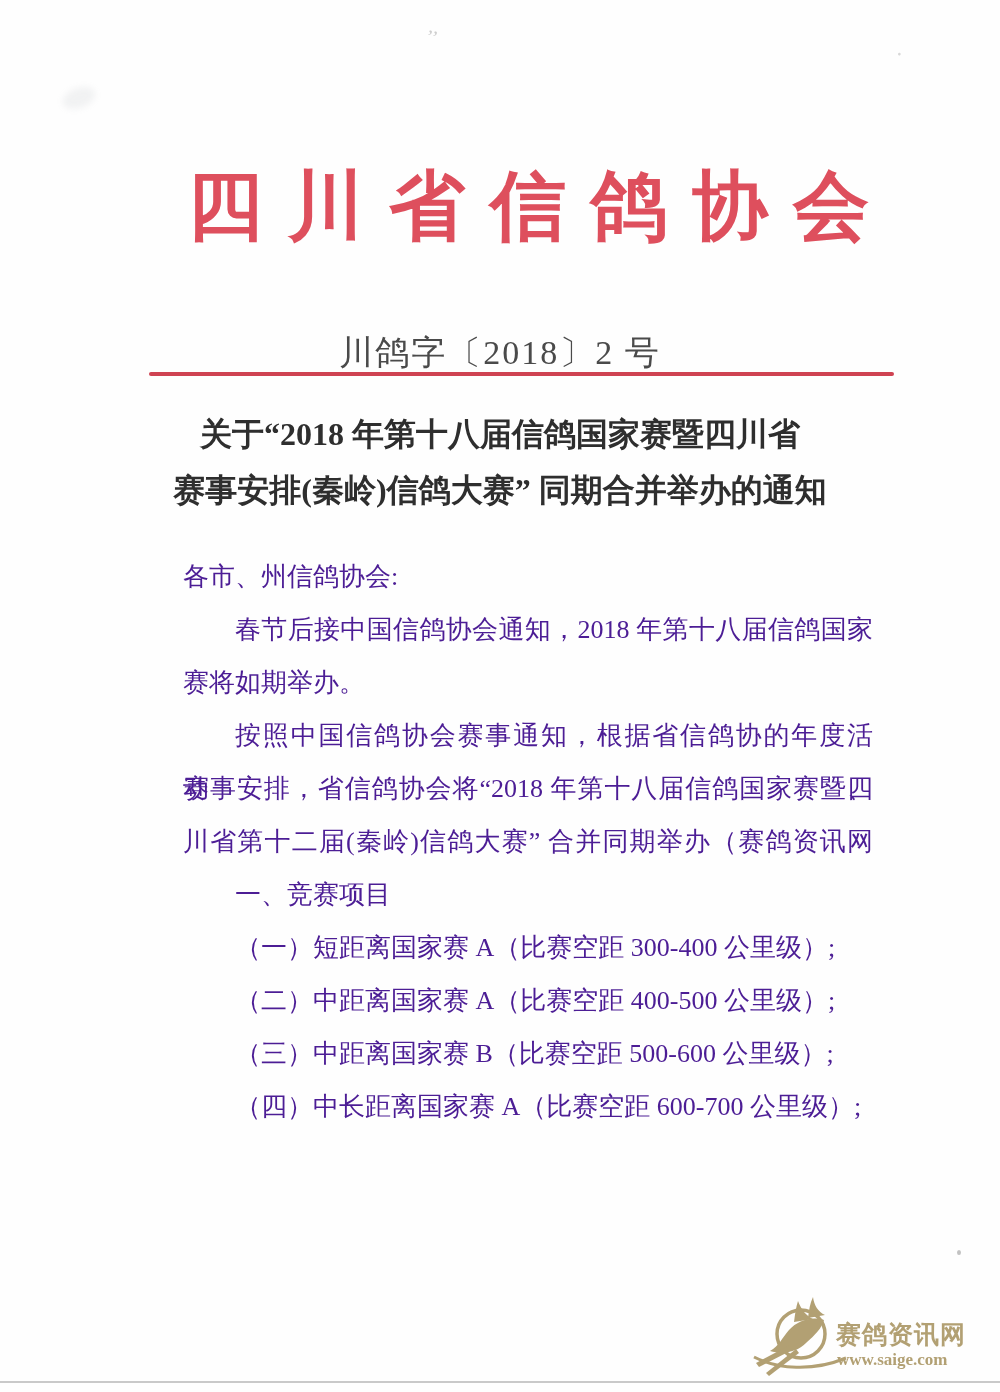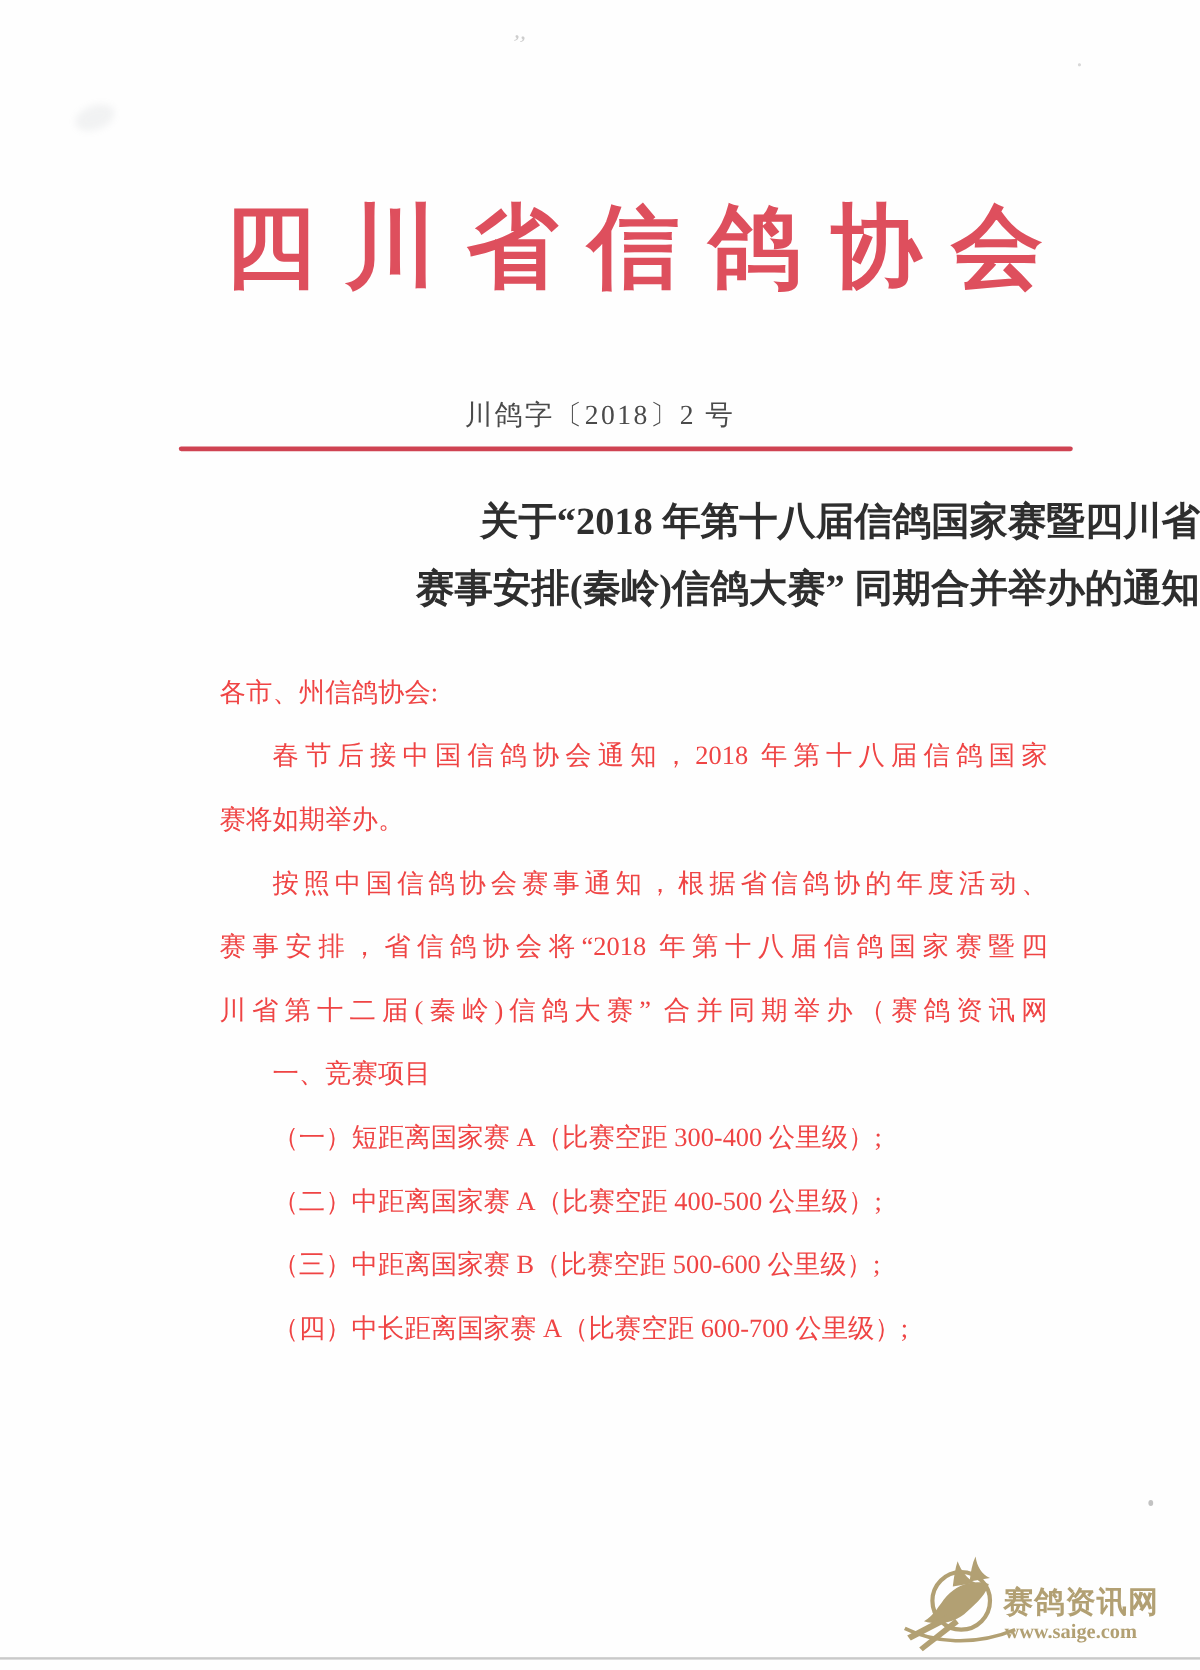--- a/index.html
+++ b/index.html
@@ -21,45 +21,45 @@
     text-align: center;
     font-size: 76px; font-weight: bold;
     color: #de4f5d;
     letter-spacing: 25px; text-indent: 25px;
     white-space: nowrap;
     margin-left: 28px;
   }
   .doc-number {
     position: absolute; top: 330px; left: 0; width: 1000px;
     text-align: center;
-    font-size: 23px; color: #4a4a4a;
+    font-size: 34px; color: #4a4a4a;
     letter-spacing: 2px;
     white-space: nowrap;
   }
   .red-rule {
     position: absolute; left: 149px; top: 372px;
     width: 745px; height: 4px;
     background: #cf4352;
     border-radius: 2px;
   }
 
   
   .doc-title {
     position: absolute; top: 406px; left: 0; width: 1000px;
-    text-align: right;
+    text-align: center;
     font-size: 32px; font-weight: bold;
     color: #2e2e2e;
     line-height: 56px;
   }
 
   
   .body-text {
     position: absolute; left: 183px; top: 550px;
     width: 690px;
-    font-size: 22px; color: #ef4444;
+    font-size: 26px; color: #4c1d95;
     line-height: 53px;
   }
   .line { height: 53px; white-space: nowrap; }
   .indent { text-indent: 2em; }
   .jfull {
     white-space: normal;
     text-align: justify;
     text-align-last: justify;
   }
 

